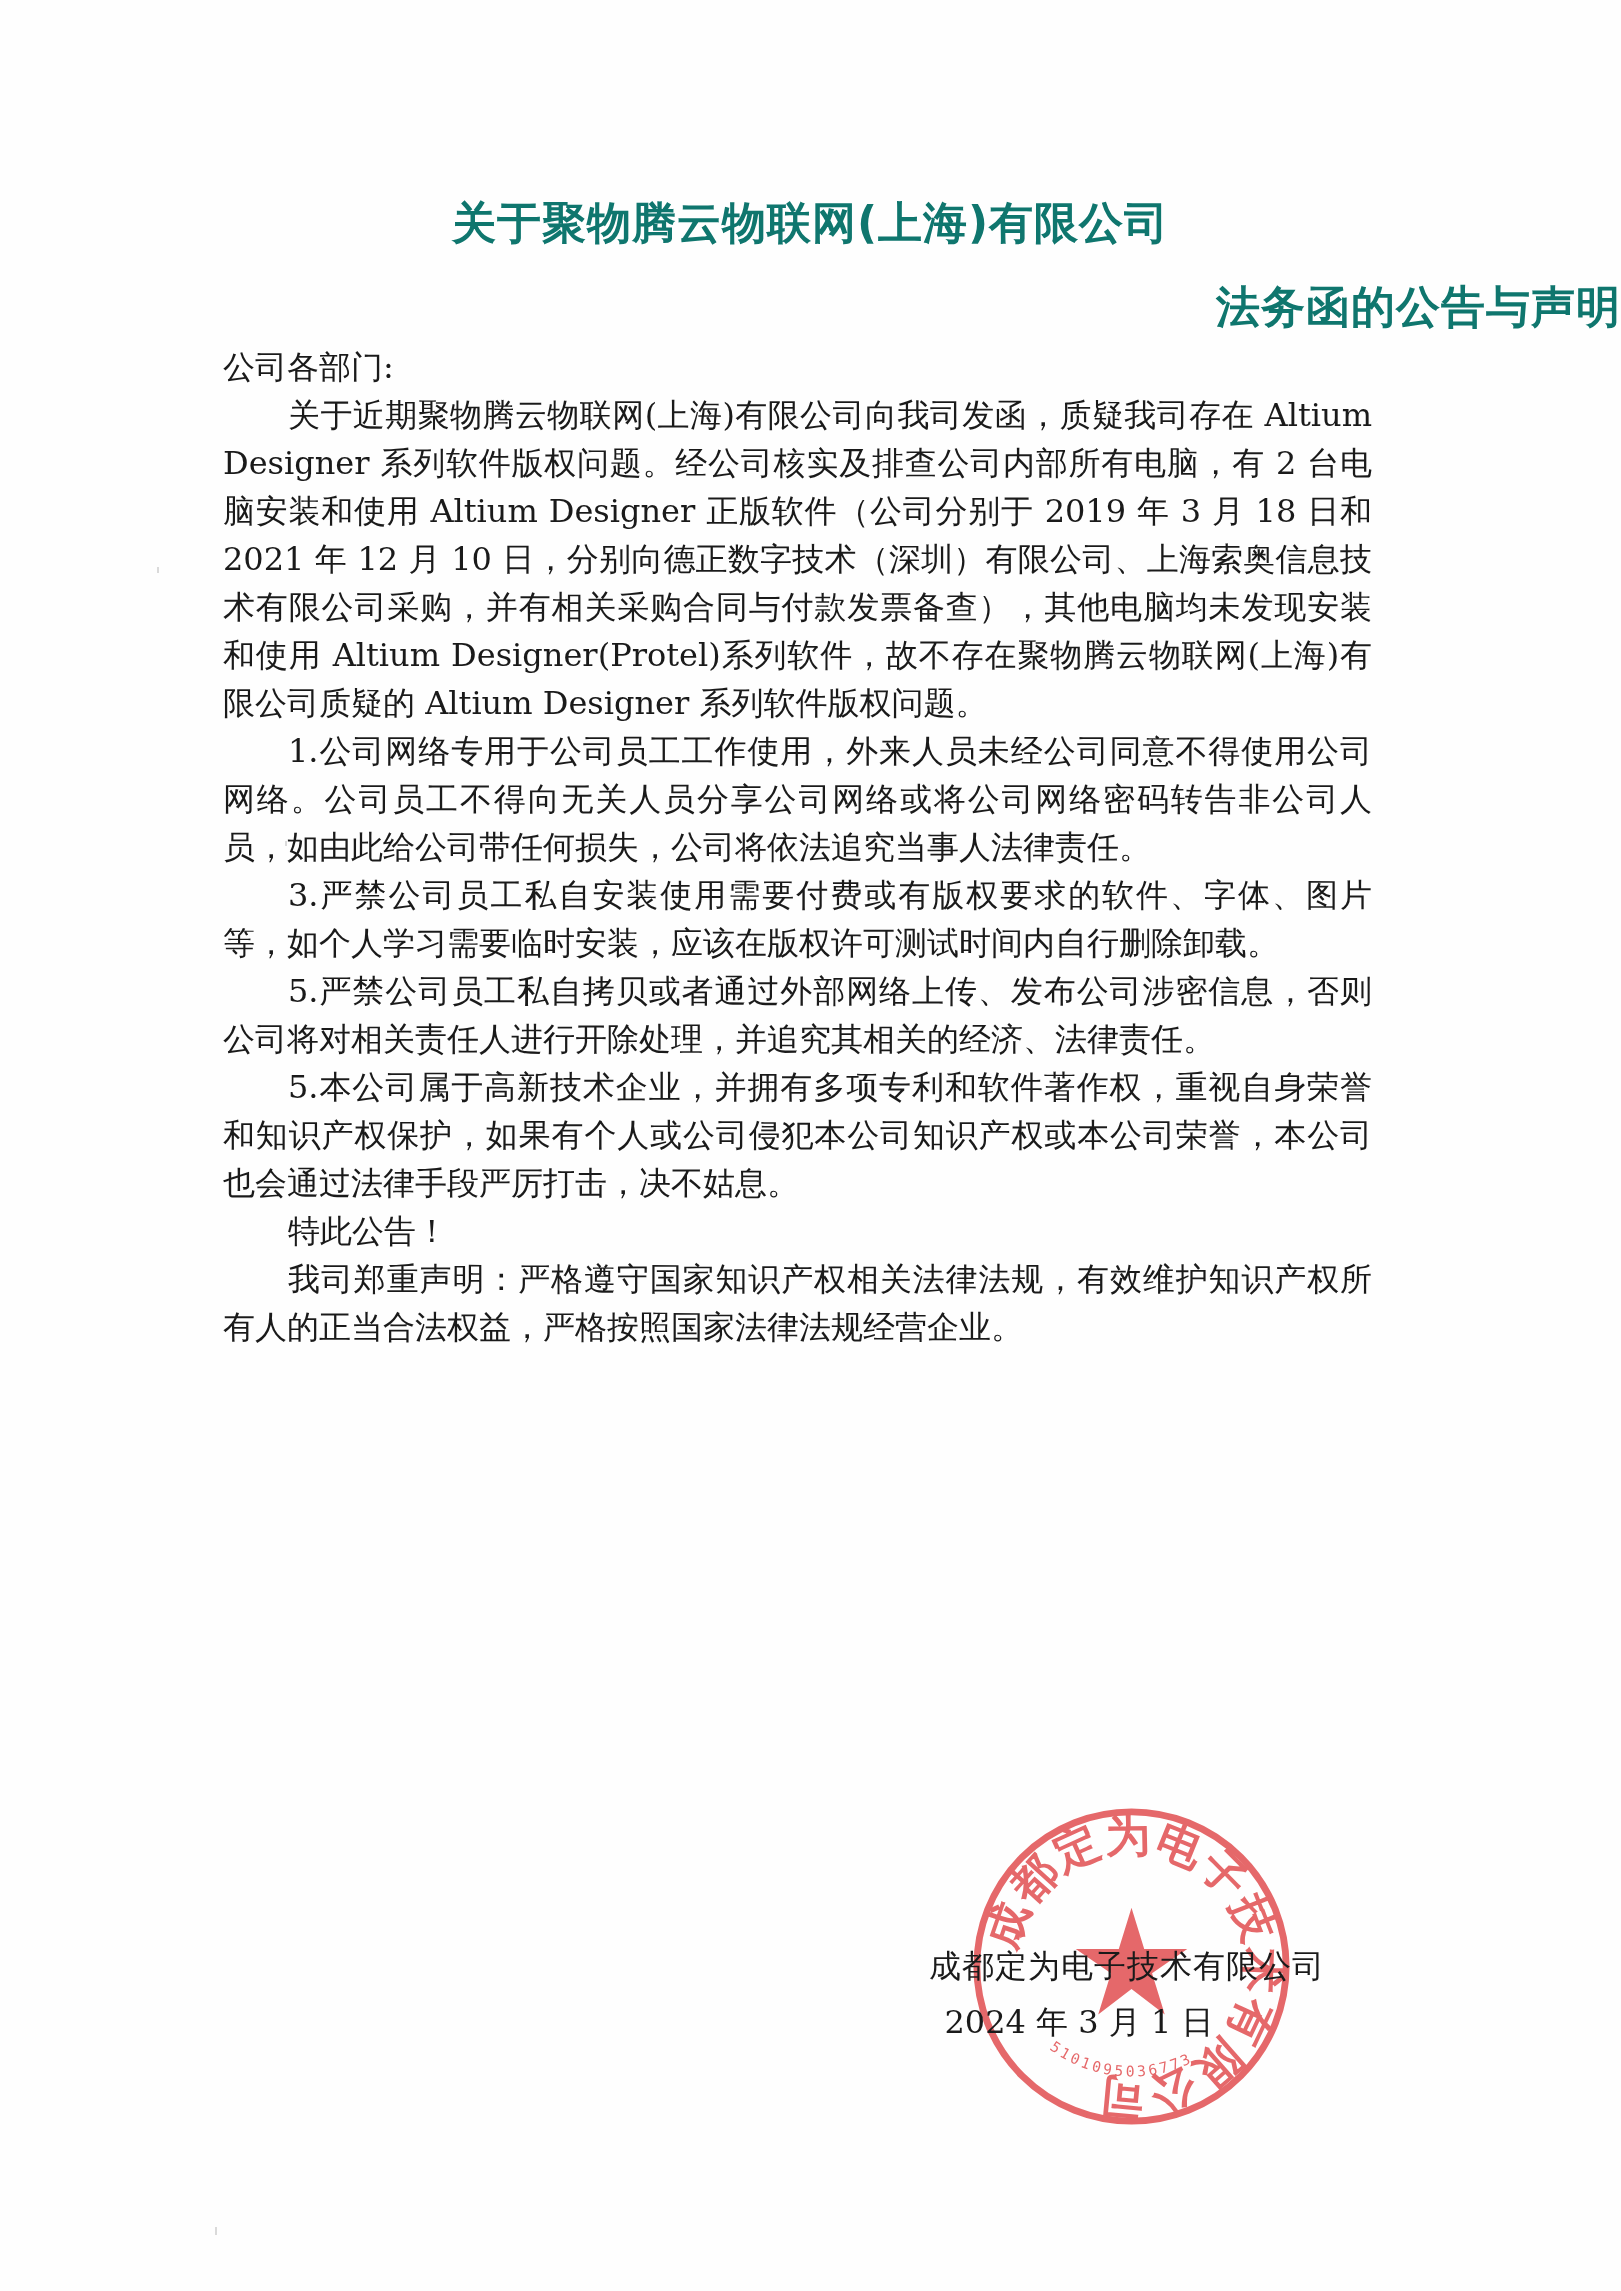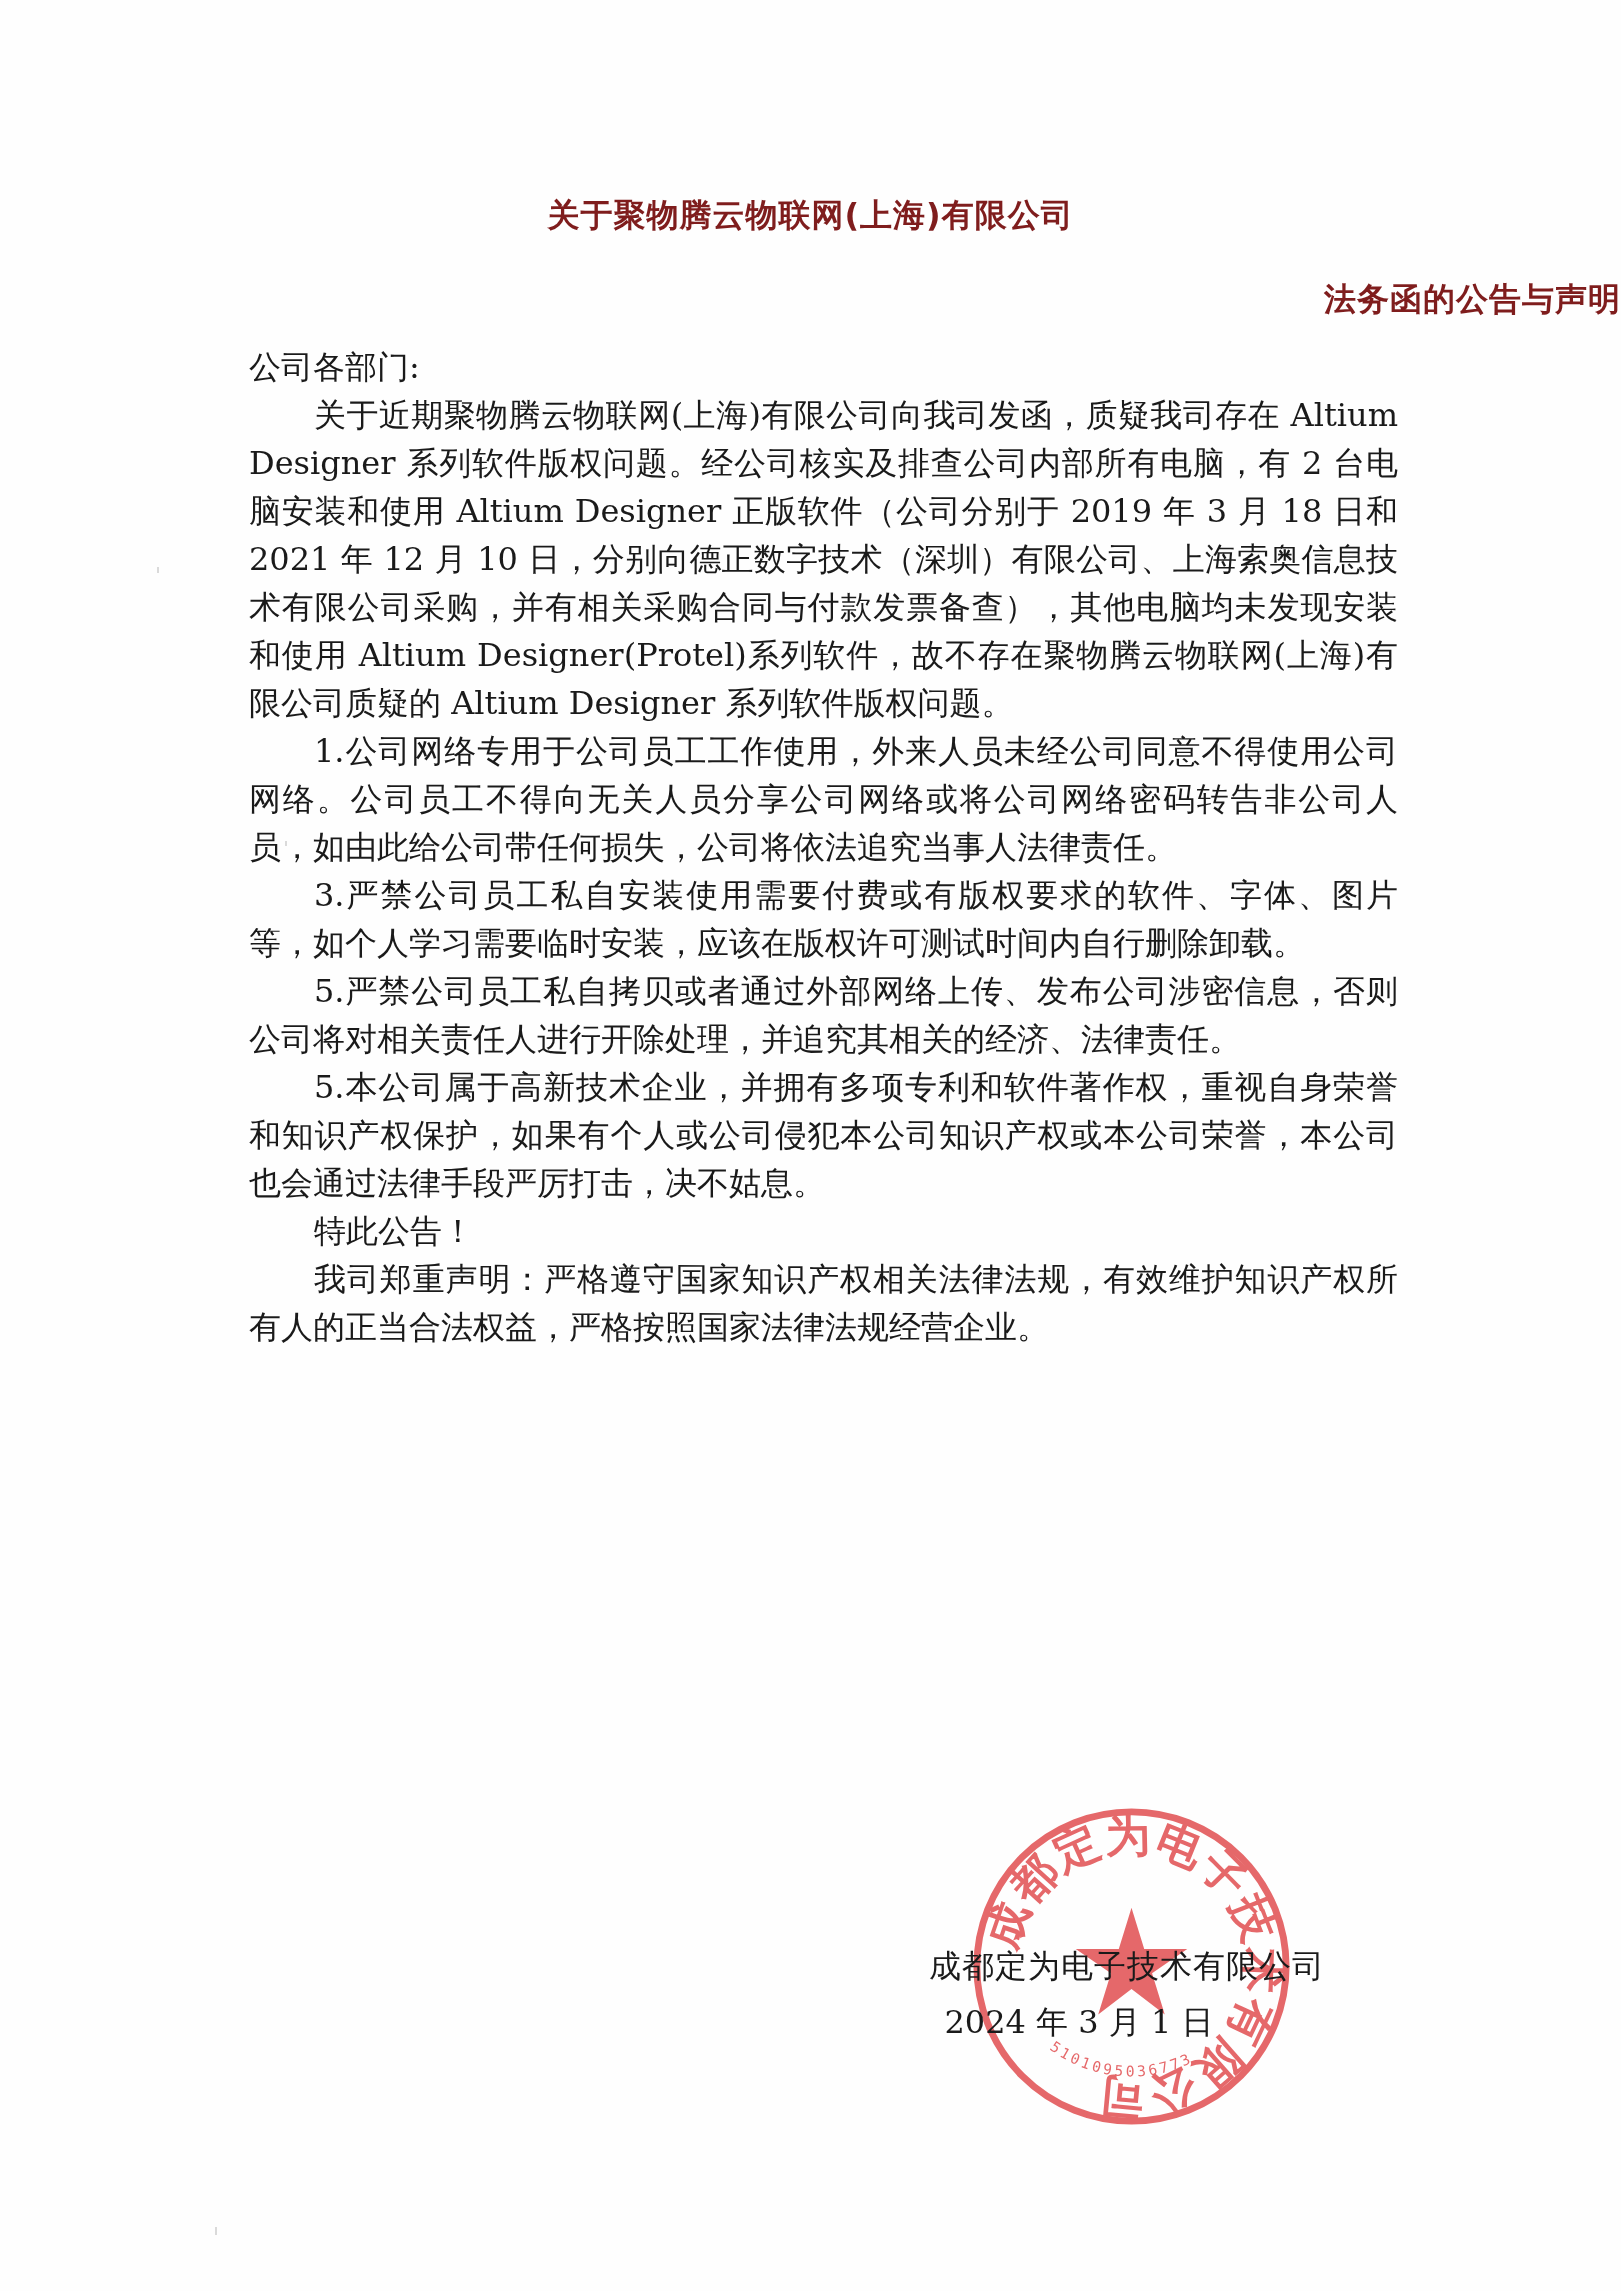--- a/index.html
+++ b/index.html
@@ -1,25 +1,25 @@
 <!DOCTYPE html>
 <html><head>
 <meta charset="utf-8">
 <style>
   html, body { margin: 0; padding: 0; background: #ffffff; }
   body { width: 1621px; height: 2292px; position: relative; overflow: hidden;
          font-family: "DejaVu Serif", "Liberation Serif", serif; color: #1a1a1a; }
   .page { position: absolute; left: 0; top: 0; width: 1621px; height: 2292px; background: #fefefe; }
   .title { position: absolute; left: 0; width: 1621px; text-align: center;
            font-family: "DejaVu Sans", "Liberation Sans", sans-serif; font-weight: bold;
-           font-size: 32px; letter-spacing: 1px; color: #7f1d1d; }
+           font-size: 44px; letter-spacing: 1px; color: #0f766e; }
   .title.l1 { top: 194px; }
   .title.l2 { top: 278px; text-align: right; }
   .body { position: absolute; left: 223px; top: 343px; width: 1149px;
-          font-size: 32px; line-height: 48px; text-align: justify; text-justify: inter-character; margin-left: 26px; }
+          font-size: 32px; line-height: 48px; text-align: justify; text-justify: inter-character; }
   .body p { margin: 0; }
   .body p.indent { text-indent: 65px; }
   .sign { position: absolute; left: 921px; width: 412px; text-align: center; font-size: 32px; z-index: 3; }
   .sign.company { top: 1945px; letter-spacing: 1px; }
   .sign.date { top: 2001px; left: 922px; width: 314px; }
   .stamp { position: absolute; left: 970px; top: 1805px; width: 323px; height: 323px; z-index: 2; opacity: 0.82; }
   .mark { position: absolute; background: #999; opacity: 0.35; }
 </style>
 </head>
 <body>

